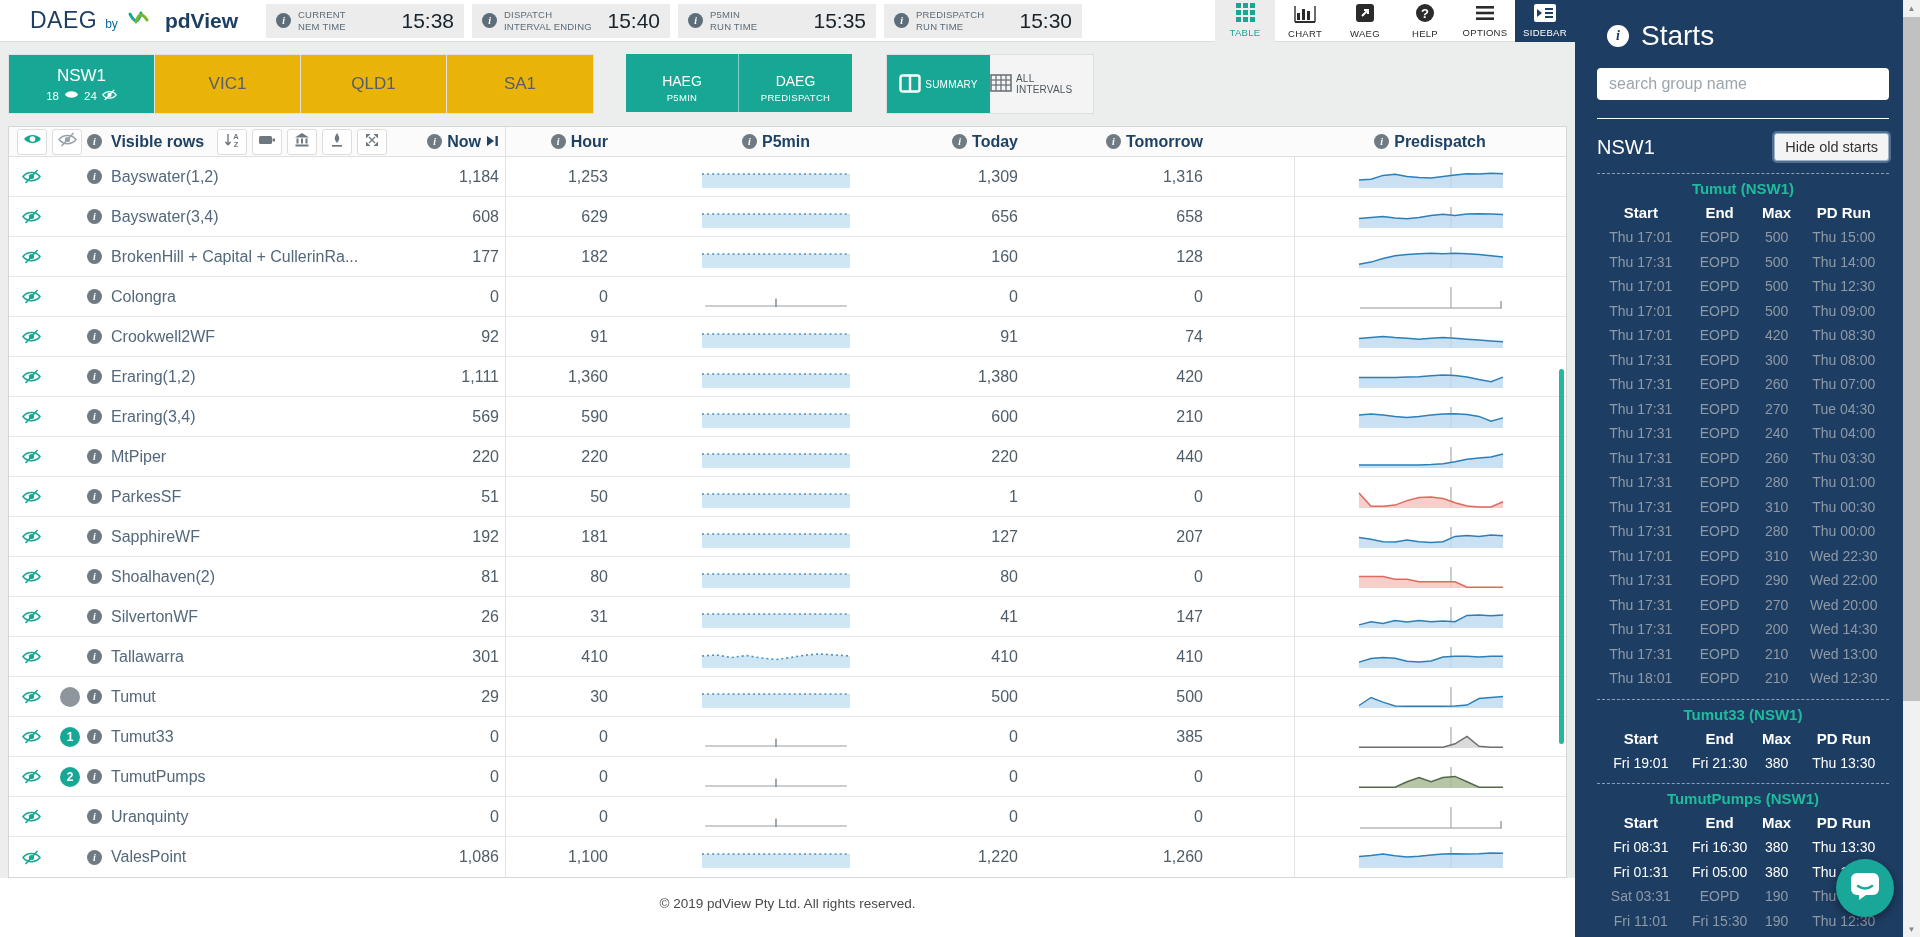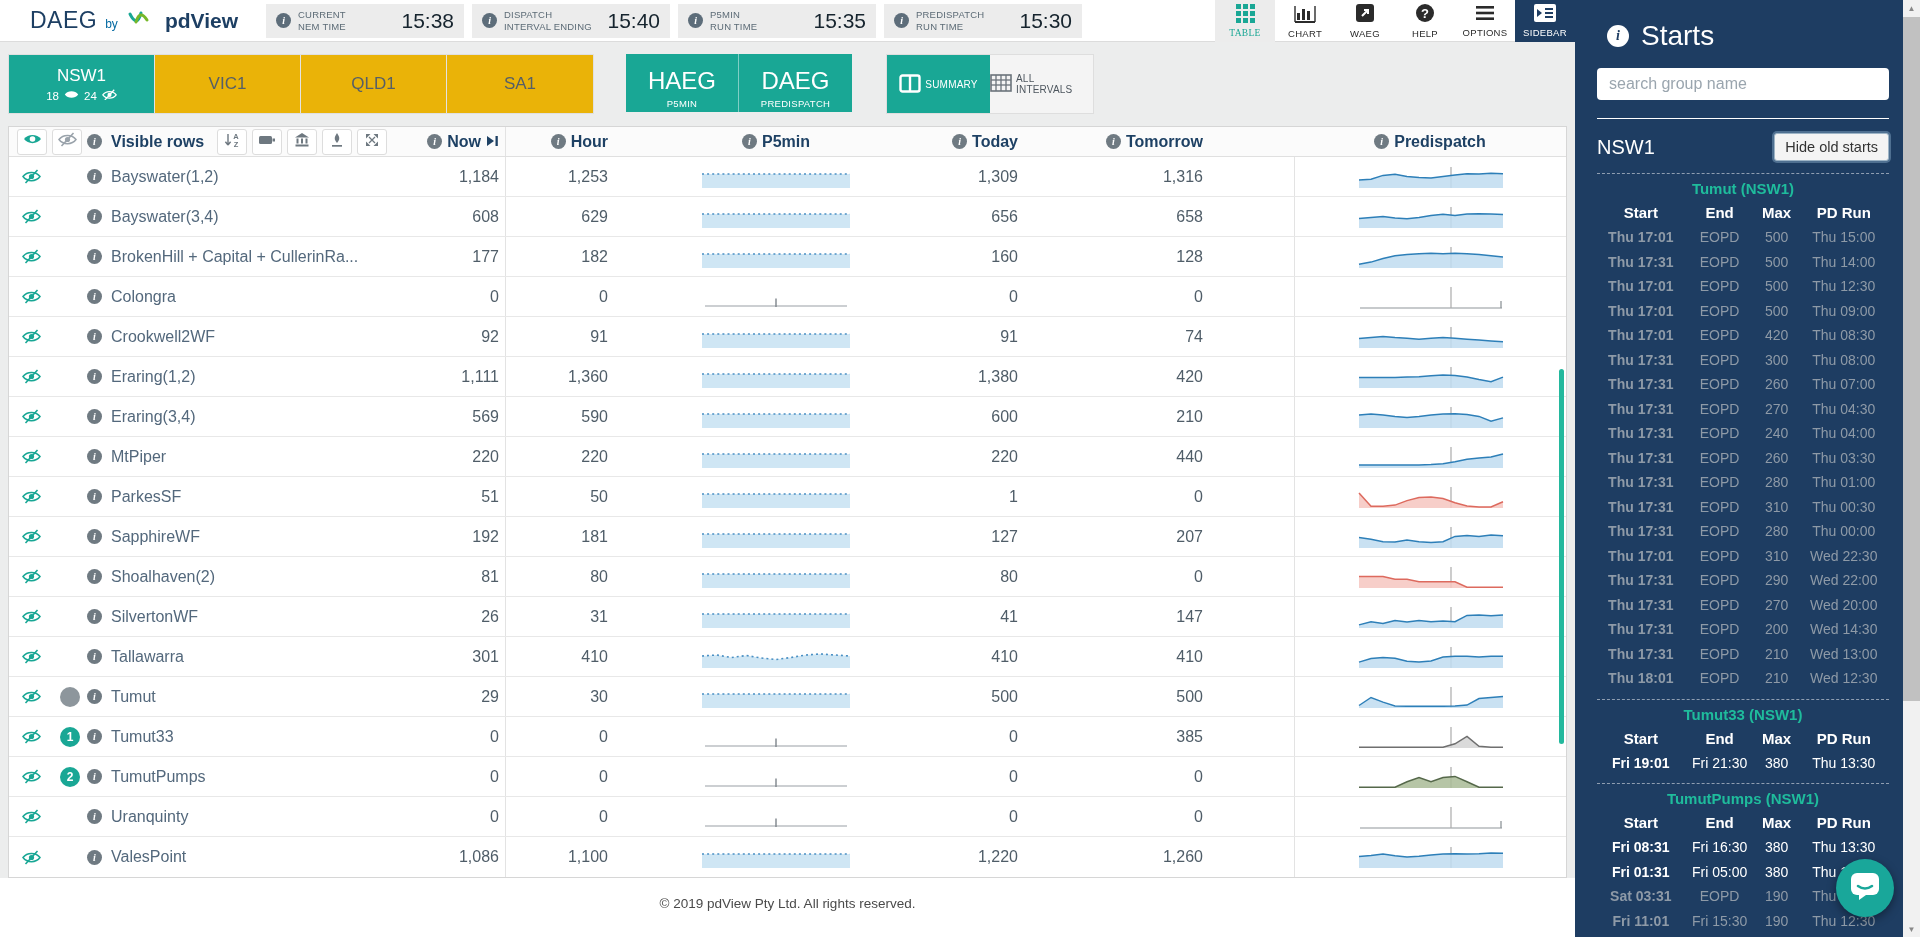--- a/index.html
+++ b/index.html
@@ -21,38 +21,38 @@
   .timebox .lbl { font-size:9.5px; color:#5c6b76; text-transform:uppercase; line-height:1.2; letter-spacing:.2px; }
   .timebox .val { margin-left:auto; font-size:21px; color:#16242e; }
   .inf { width:15px; height:15px; min-width:15px; border-radius:50%; background:#6f7a82; color:#fff;
          font-size:10px; font-weight:700; font-style:italic; display:inline-flex; align-items:center;
          justify-content:center; font-family:"Liberation Serif", serif; }
   .inf.navy { background:#5d6d7a; }
   .inf.inv { background:#fff; color:#1e3d62; width:22px; height:22px; min-width:22px; font-size:14px; }
   .topnav { margin-left:auto; display:flex; height:42px; }
   .navbtn { width:60px; display:flex; flex-direction:column; align-items:center; justify-content:center;
             gap:3px; font-size:9.5px; color:#2b2b2b; letter-spacing:.3px; cursor:pointer; }
-  .navbtn.active { background:#ececec; color:#19a795;font-family:Liberation Serif, serif; }
+  .navbtn.active { background:#ececec; color:#19a795; }
   .navbtn.dark { background:#1e3d62; color:#fff; }
 
   
   .gray-zone { background:#eceded; padding:12px 8px 0 8px; flex:0 0 auto; }
   .toolbar-row { display:flex; align-items:flex-start; }
   .region-tabs { display:flex; background:#fdfdfd; border:1px solid #e0e0e0; }
   .tab { width:146px; height:58px; display:flex; flex-direction:column; align-items:center;
          justify-content:center; font-size:17px; color:#565f67; border-right:1px solid #e3e3e3;
          cursor:pointer; background:#eab308; }
   .tab:last-child { border-right:none; }
   .tab.active { background:#19a795; color:#fff; }
   .tab .badge { display:flex; gap:5px; margin-top:3px; font-size:11.5px; align-items:center; }
   .mode-group { display:flex; margin-left:32px; }
   .modebtn { width:113px; height:58px; background:#19a795; color:#fff; display:flex; flex-direction:column;
              align-items:center; justify-content:center; border-right:1px solid rgba(255,255,255,.45); cursor:pointer; }
   .modebtn:last-child { border-right:none; }
-  .modebtn .t { font-size:24px;margin-top:9px; }
+  .modebtn .t { font-size:14px;margin-top:9px; }
   .modebtn .s { font-size:9.5px; margin-top:3px; letter-spacing:.3px; }
   .view-group { display:flex; margin-left:34px; border:1px solid #dedede; }
   .viewbtn { width:103px; height:58px; display:flex; flex-direction:row; align-items:center;
              justify-content:center; gap:4px; font-size:10px; color:#4d565e; background:#f4f4f4;
              letter-spacing:.2px; cursor:pointer; }
   .viewbtn.active { background:#19a795; color:#fff; }
 
   
   .table-card { margin-top:12px; background:#fff; border:1px solid #d6d6d6; position:relative; }
   .thead, .trow { display:grid; grid-template-columns:44px 34px 1fr 74px 130px 280px 110px 183px 85px 272px;
@@ -101,21 +101,21 @@
   .region-name { font-size:20px; }
   .hide-btn { background:#f4f4f4; color:#333; border:1px solid #9db4c6; border-radius:3px;
               font-size:14.5px; padding:5px 10px; cursor:pointer;
               box-shadow:0 0 0 2px rgba(140,175,205,.45); font-family:"Liberation Sans",sans-serif; }
   .group-sep { border-top:1px dashed rgba(255,255,255,.5); margin:8px 0 6px; }
   .group-title { text-align:center; color:#1fbc9c; font-weight:700; font-size:15px; margin:2px 0 4px; }
   .sgrid { display:grid; grid-template-columns:30% 24% 15% 31%; }
   .sgrid span { text-align:center; }
   .shead span { font-weight:700; font-size:15px; line-height:24px; color:#fff; }
   .srow span { font-size:14px; color:#8e9aa7; line-height:24.5px; }
-  .srow span:first-child { font-weight:700; }
+  .srow span:first-child { font-weight:400; }
   .srow.new span { color:#fff; }
   .sscroll { position:absolute; top:0; right:0; width:17px; height:100%; background:#f1f1f1; }
   .sscroll .arr { position:absolute; left:0; width:17px; height:16px; display:flex; align-items:center;
                   justify-content:center; font-size:8px; color:#888; cursor:pointer; }
   .sscroll .arr.down { bottom:0; }
   .sscroll .thumb { position:absolute; top:17px; left:0; width:17px; height:73%; background:#c1c1c1; cursor:pointer; }
   .chat-bubble { position:absolute; bottom:20px; right:26px; width:58px; height:58px; border-radius:50%;
                  background:#19a79a; display:flex; align-items:center; justify-content:center;
                  box-shadow:0 3px 10px rgba(0,0,0,.4); cursor:pointer; }
 </style>
@@ -1029,21 +1029,21 @@
         <div class="sgrid srow">
           <span>Thu 17:31</span>
       <span>EOPD</span>
       <span>260</span>
       <span>Thu 07:00</span>
         </div>
         <div class="sgrid srow">
           <span>Thu 17:31</span>
       <span>EOPD</span>
       <span>270</span>
-      <span>Thu 04:30</span>
+      <span>Tue 04:30</span>
         </div>
         <div class="sgrid srow">
           <span>Thu 17:31</span>
       <span>EOPD</span>
       <span>240</span>
       <span>Thu 04:00</span>
         </div>
         <div class="sgrid srow">
           <span>Thu 17:31</span>
       <span>EOPD</span>

